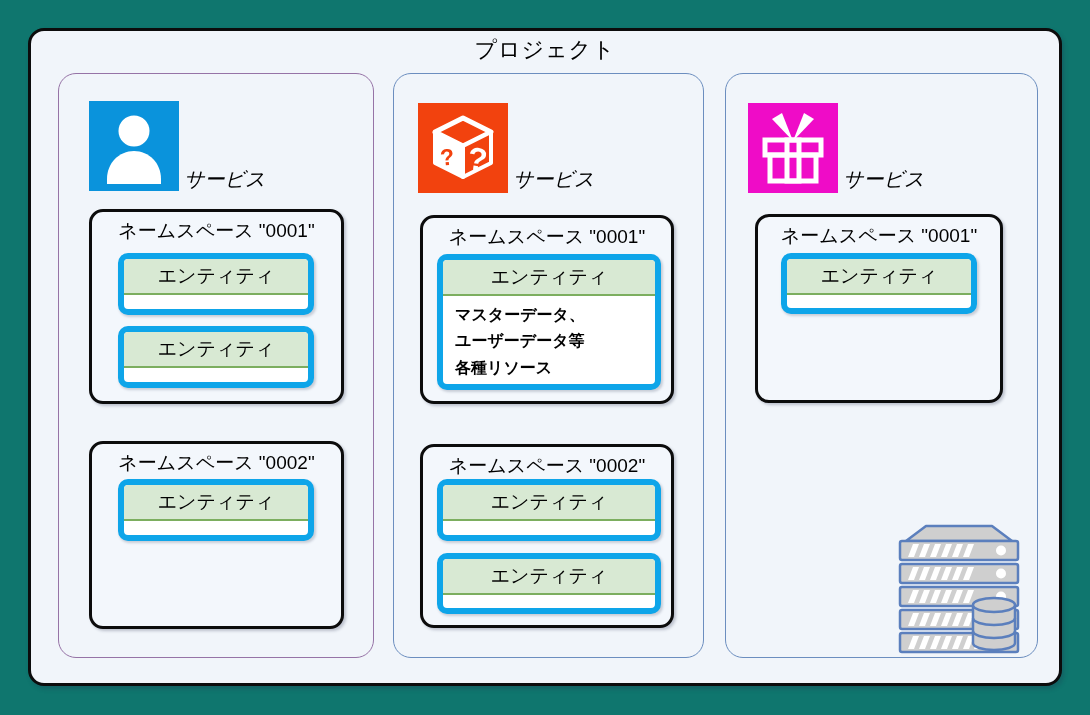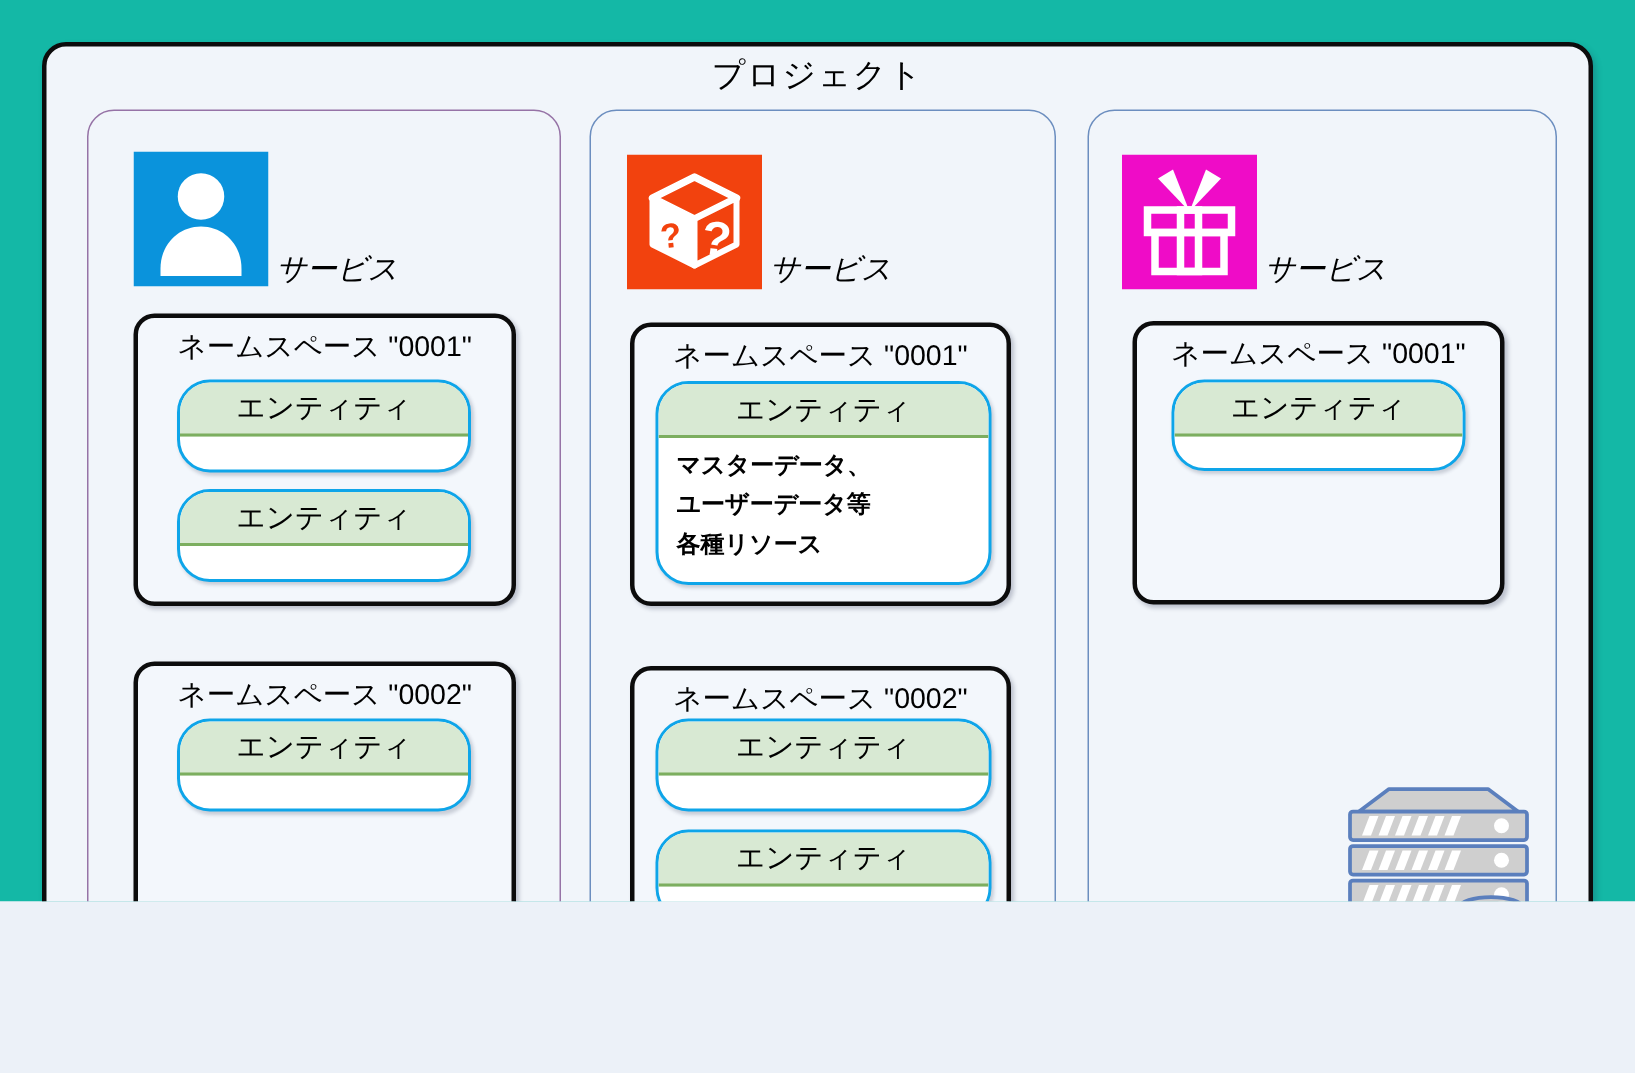--- a/index.html
+++ b/index.html
@@ -1,17 +1,17 @@
 <!DOCTYPE html>
 <html><head>
 <meta charset="utf-8">
 <style>
   html,body { margin:0; padding:0; background:#ecf1f8; }
   body { font-family:"Liberation Sans","DejaVu Sans",sans-serif; color:#000; }
-  .canvas { position:relative; width:1090px; height:601px; background:#14b8a6; overflow:hidden; }
+  .canvas { position:relative; width:1090px; height:715px; background:#0f766e; overflow:hidden; }
 
   .project-box {
     position:absolute; left:28px; top:28px; width:1034px; height:658px;
     background:#f1f5fa; border:3px solid #0c0c0c; border-radius:16px;
     box-sizing:border-box; box-shadow:2px 3px 4px rgba(30,40,70,0.25);
   }
   .project-title {
     position:absolute; left:0; top:4px; width:100%;
     text-align:center; font-size:22px; letter-spacing:1px;
   }
@@ -42,21 +42,21 @@
   .ns-c1n1 { left:30px; top:135px; width:255px; height:195px; }
   .ns-c1n2 { left:30px; top:367px; width:255px; height:188px; }
   .ns-c2n1 { left:26px; top:141px; width:254px; height:189px; }
   .ns-c2n2 { left:26px; top:370px; width:254px; height:184px; }
   .ns-c3n1 { left:29px; top:140px; width:248px; height:189px; }
 
   .ns-title { text-align:center; font-size:19px; margin-top:6px; white-space:pre; }
 
   .entity {
     position:absolute; box-sizing:border-box; background:#ffffff;
-    border:2px solid #0ea5e9; border-radius:22px; overflow:hidden;
+    border:6px solid #0ea5e9; border-radius:10px; overflow:hidden;
     box-shadow:1.5px 2px 2.5px rgba(30,40,70,0.2);
   }
   .entity-header {
     background:#d8e9d3; border-bottom:2px solid #7cae5f;
     height:34px; display:flex; align-items:center; justify-content:center;
     font-size:19px;
   }
   .entity-body {
     font-size:16px; font-weight:700; line-height:1.65;
     padding:6px 6px 0 12px; white-space:pre-line; text-align:left;

